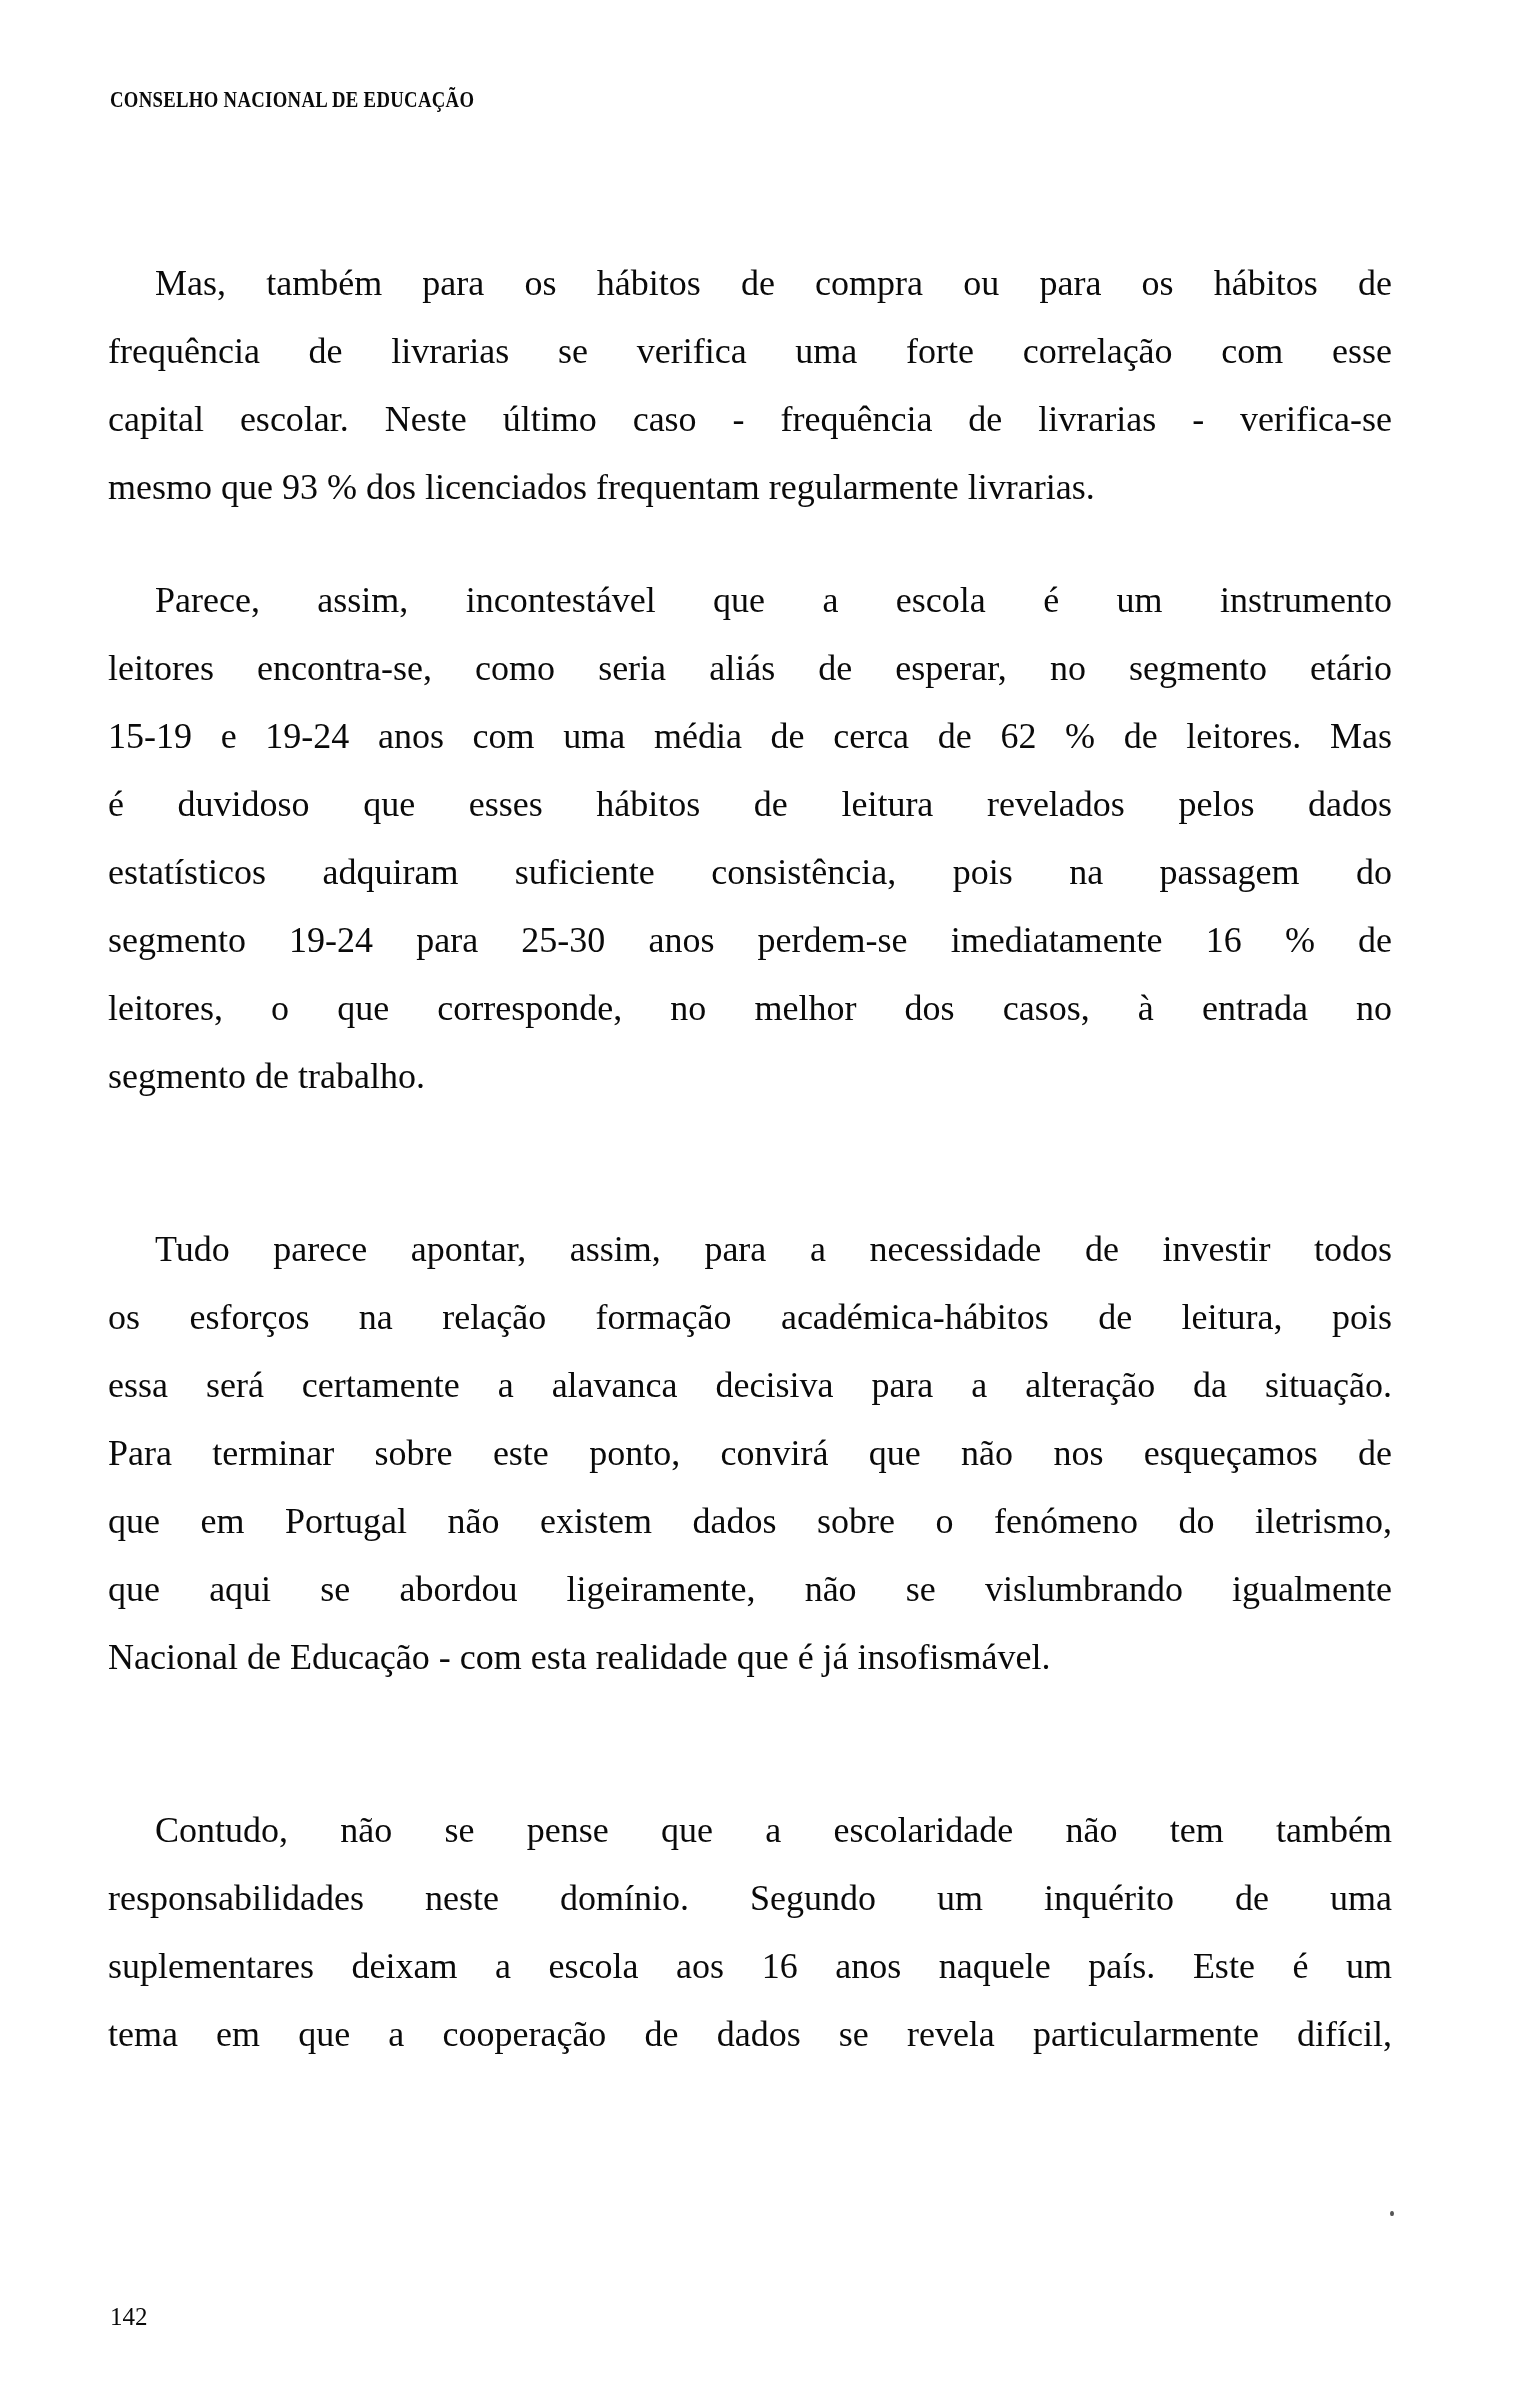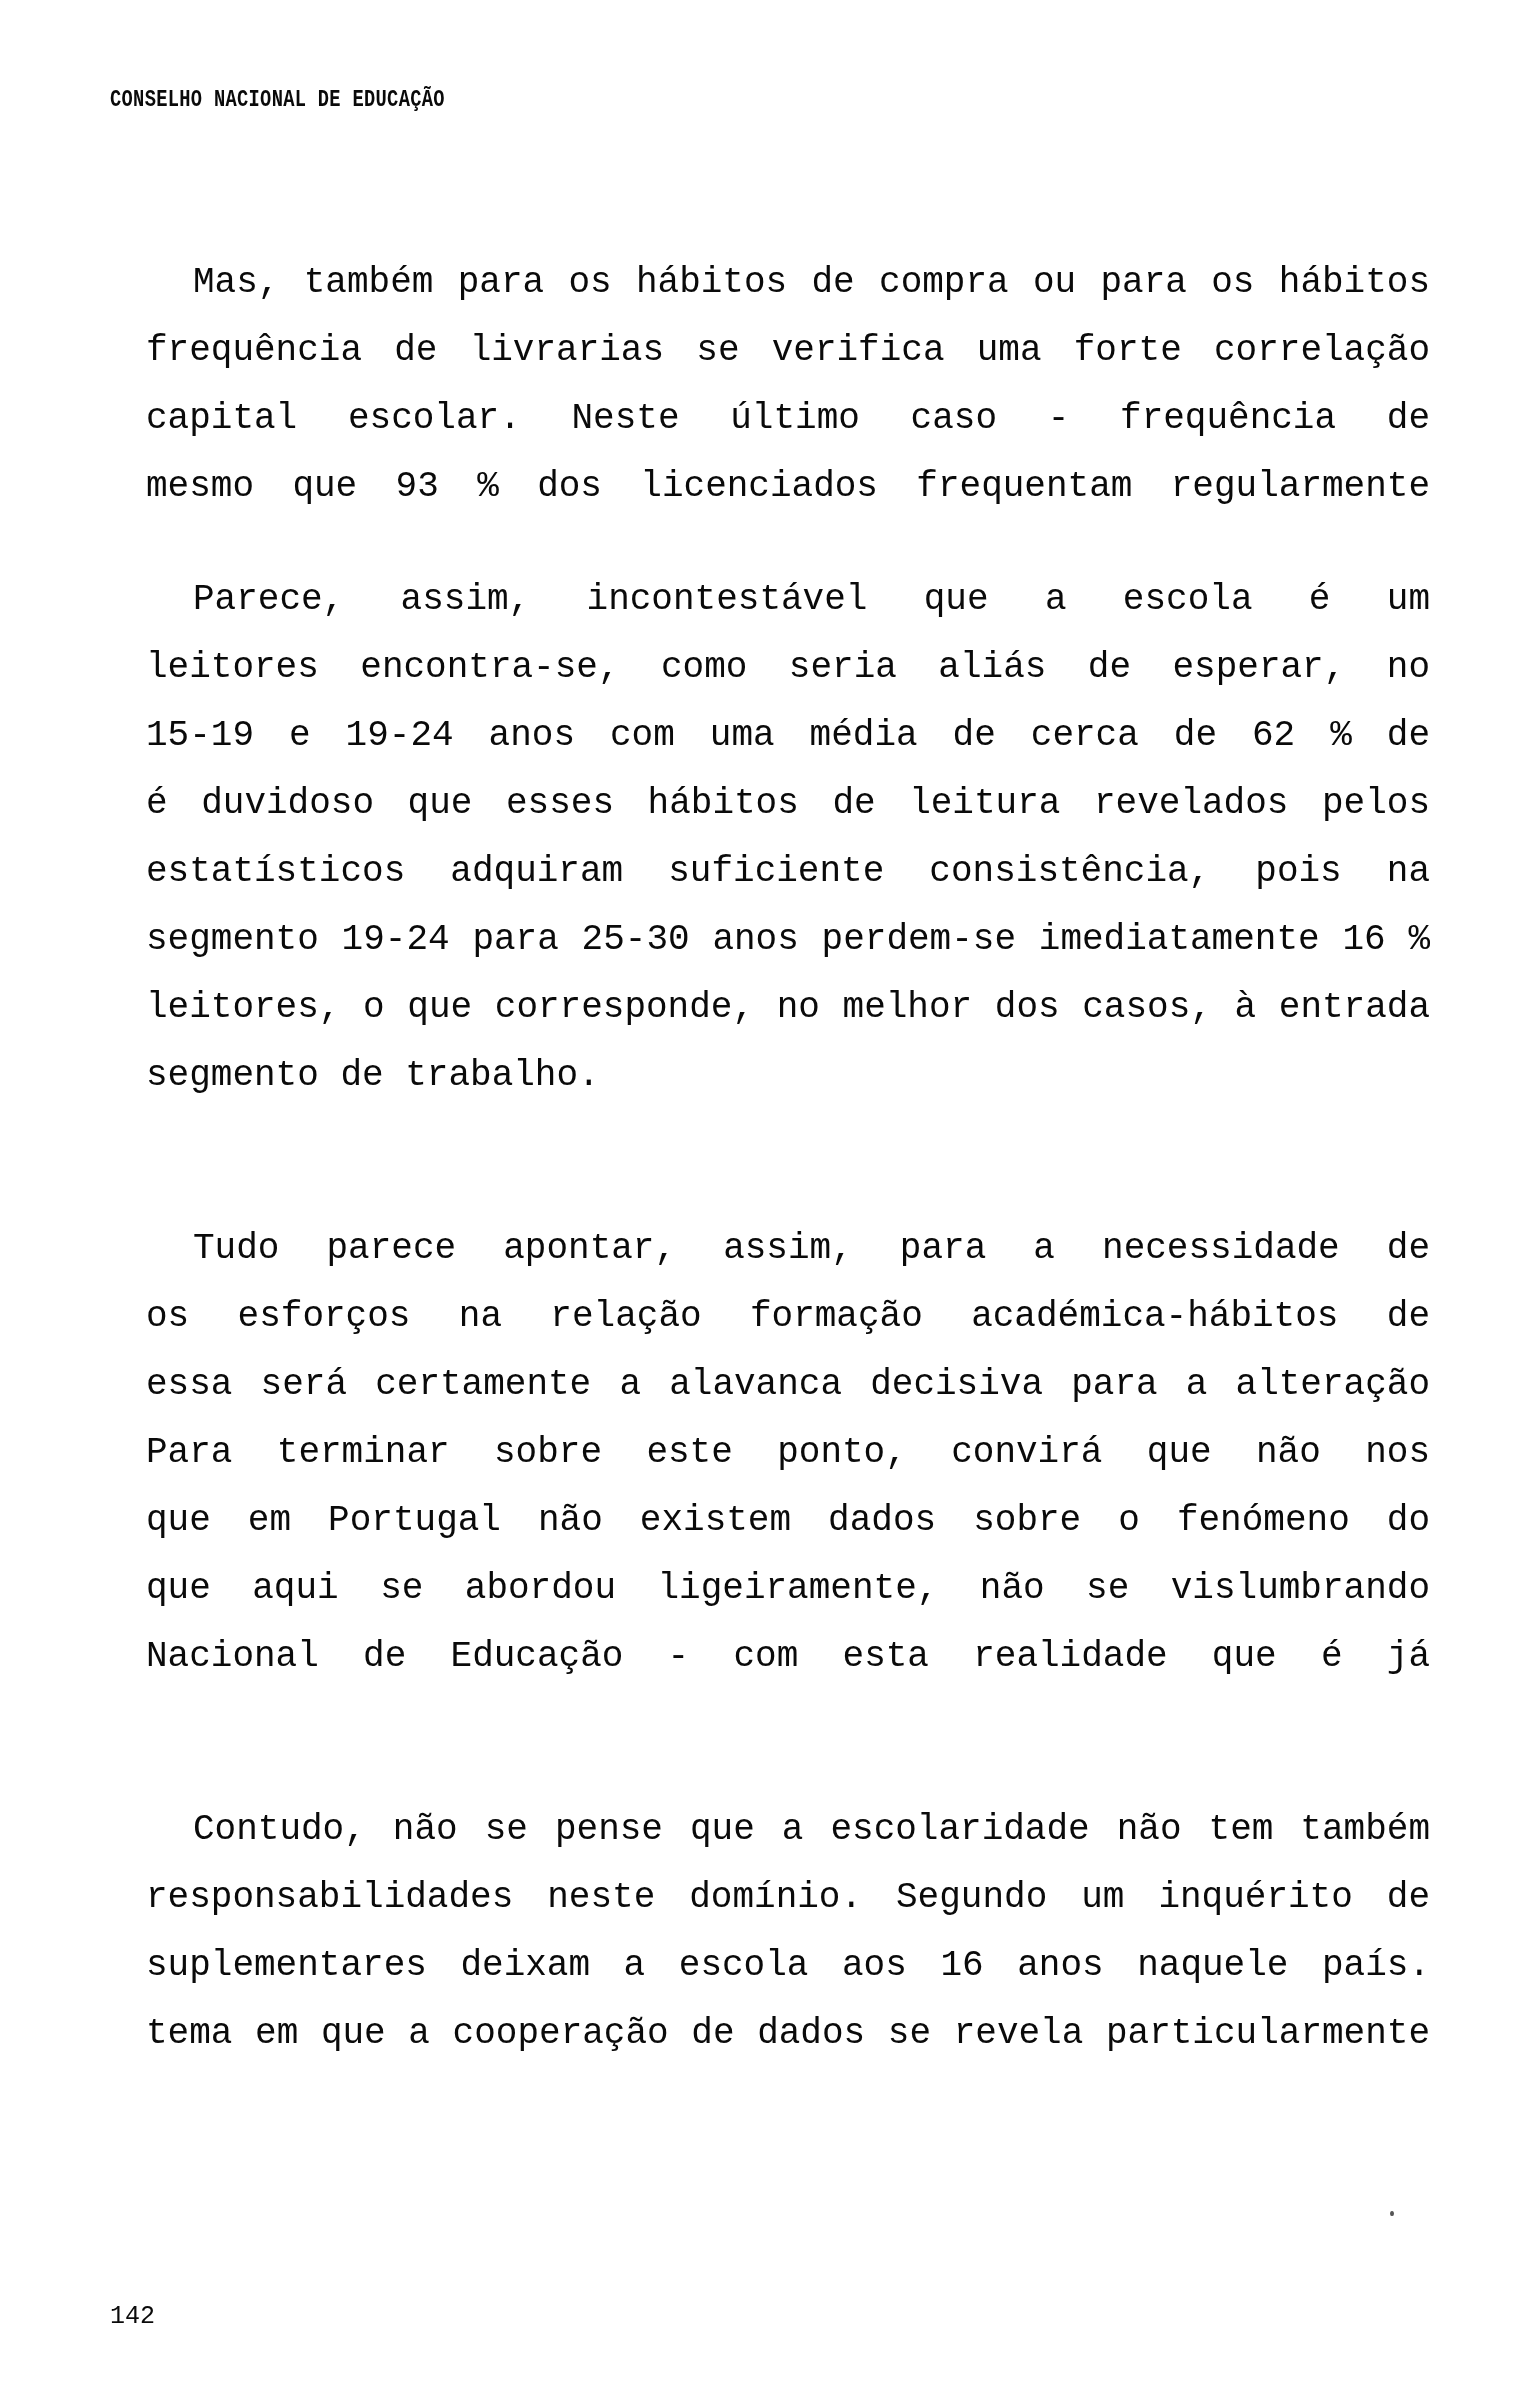--- a/index.html
+++ b/index.html
@@ -5,21 +5,21 @@
   html, body {
     margin: 0;
     padding: 0;
     background: #ffffff;
   }
   .page {
     position: relative;
     width: 1538px;
     height: 2401px;
     background: #ffffff;
-    font-family: Liberation Mono, monospace;
+    font-family: Liberation Serif, serif;
     color: #0a0a0a;
     overflow: hidden;
   }
   .header {
     position: absolute;
     left: 110px;
     top: 86px;
   }
   .header-text {
     display: inline-block;
@@ -33,21 +33,20 @@
   .textblock {
     position: absolute;
     left: 108px;
     top: 0;
     width: 1284px;
   }
   .paragraph {
     position: absolute;
     left: 0;
     width: 1284px;
-    margin-left: 38px;
   }
   .para-0 { top: 249px; }
   .para-1 { top: 566px; }
   .para-2 { top: 1215px; }
   .para-3 { top: 1796px; }
   .line {
     height: 68px;
     line-height: 68px;
     font-size: 36px;
     text-align: justify;

